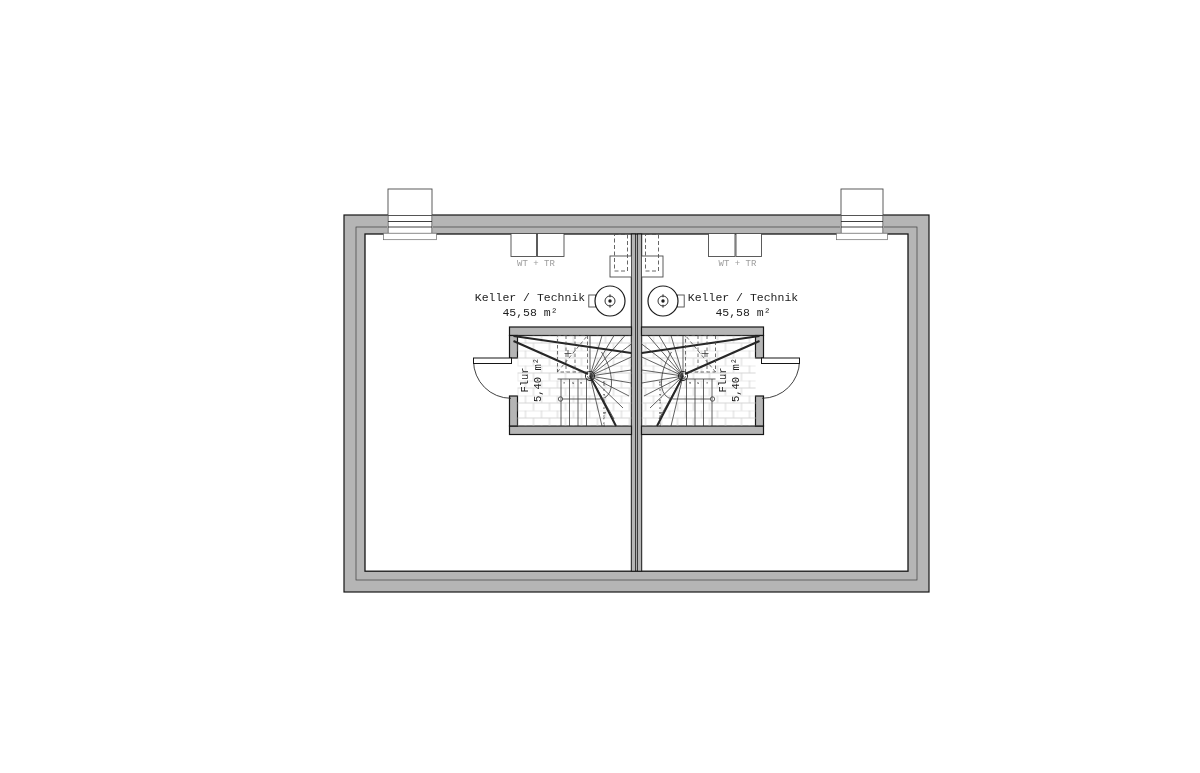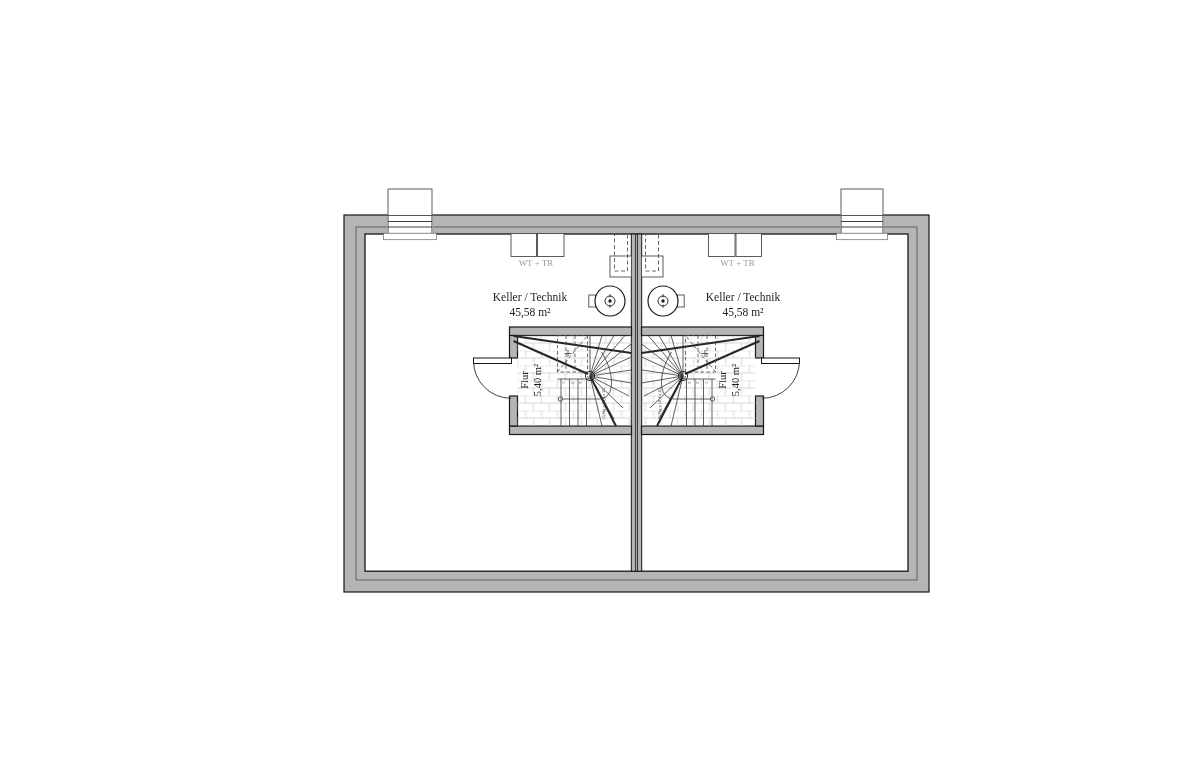--- a/index.html
+++ b/index.html
@@ -1,17 +1,17 @@
 <!DOCTYPE html>
 <html><head>
 <meta charset="utf-8">
 <style>
   html,body{margin:0;padding:0;background:#ffffff;}
   .stage{position:relative;width:992px;height:773px;background:#ffffff;overflow:hidden;
-         font-family:Liberation Serif, serif;}
+         font-family:Liberation Mono, monospace;}
   svg{position:absolute;left:0;top:0;}
 
   
   .wall   {fill:#b5b5b5;stroke:#161616;stroke-width:1.2;}
   .pwall  {fill:#b5b5b5;stroke:#161616;stroke-width:1;}
   .floor  {fill:#ffffff;stroke:#161616;stroke-width:1.3;}
   .midln  {fill:none;stroke:#3d3d3d;stroke-width:.7;}
   .fix    {fill:#ffffff;stroke:#4a4a4a;stroke-width:.9;}
   .fixthin{fill:#ffffff;stroke:#6a6a6a;stroke-width:.7;}
   .winln  {fill:none;stroke:#2b2b2b;stroke-width:.9;}

